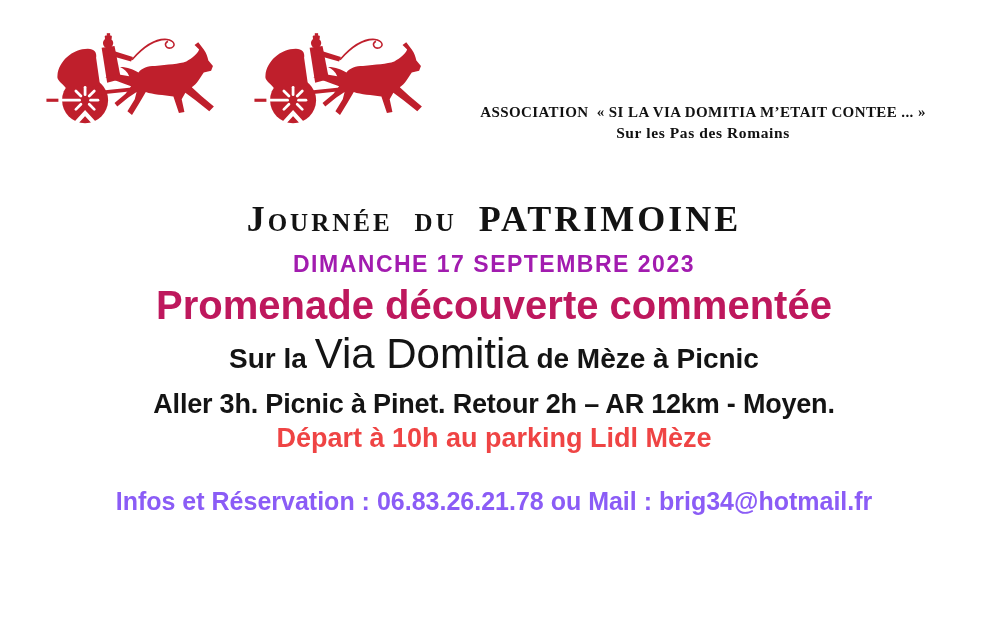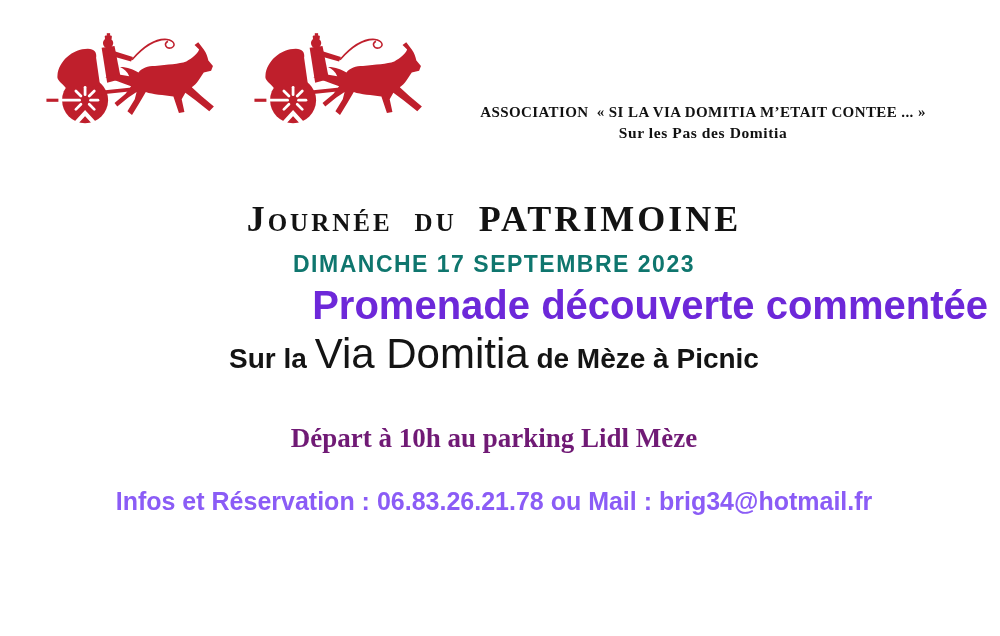--- a/index.html
+++ b/index.html
@@ -35,38 +35,38 @@
     font-family:"Liberation Serif",serif;
     font-variant:small-caps;
     font-weight:bold;
     font-size:36px;
     letter-spacing:3px;
     word-spacing:10px;
     color:#131313;
   }
   .date{
     top:253px;
-    font-size:23px;font-weight:bold;letter-spacing:1.5px;color:#0f766e;
+    font-size:23px;font-weight:bold;letter-spacing:1.5px;color:#a21caf;
   }
   .headline{
     top:285px;
-    font-size:40px;font-weight:bold;color:#6d28d9;text-align:right;
+    font-size:40px;font-weight:bold;color:#be185d;
   }
   .route{
     top:333px;
     font-size:28px;font-weight:bold;color:#141414;
   }
   .route .big{font-size:42px;font-weight:normal;}
   .details{
     top:391px;
     font-size:27px;font-weight:bold;letter-spacing:-.2px;color:#141414;
   }
   .departure{
     top:425px;
-    font-size:27px;font-weight:bold;color:#701a75;font-family:Liberation Serif, serif;
+    font-size:27px;font-weight:bold;color:#ef4444;
   }
   .contact{
     top:489px;
     font-size:25px;font-weight:bold;color:#8b5cf6;
   }
   .pre{white-space:pre;margin-top:8px;}
 </style>
 </head>
 <body>
 
@@ -165,29 +165,30 @@
         <line x1="39.5" y1="77.5" x2="34" y2="83"></line>
         <line x1="19" y1="73" x2="38" y2="73"></line>
         <line x1="39.5" y1="68.5" x2="34" y2="63"></line>
       </g>
       <path d="M34,98 L44,87 L54,98" stroke="#ffffff" stroke-width="4.5" fill="none"></path>
     </svg>
   </div>
 
   <div class="assoc">
     <div class="assoc-line">ASSOCIATION  « SI LA VIA DOMITIA M’ETAIT CONTEE ... »</div>
-    <div class="assoc-tag">Sur les Pas des Domitia</div>
+    <div class="assoc-tag">Sur les Pas des Romains</div>
   </div>
 
   <div class="cline title">Journée du PATRIMOINE</div>
 
   <div class="cline date">DIMANCHE 17 SEPTEMBRE 2023</div>
 
   <div class="cline headline">Promenade découverte commentée</div>
 
   <div class="cline route"><span class="pre">Sur la </span><span class="big">Via Domitia</span><span class="pre"> de Mèze à Picnic</span></div>
 
+  <div class="cline details">Aller 3h. Picnic à Pinet. Retour 2h – AR 12km - Moyen.</div>
 
   <div class="cline departure">Départ à 10h au parking Lidl Mèze</div>
 
   <div class="cline contact"><span class="pre">Infos et Réservation : </span><span class="pre">06.83.26.21.78</span><span class="pre"> ou Mail : </span><span class="pre">brig34@hotmail.fr</span></div>
 
 </div>
 
 </body></html>

